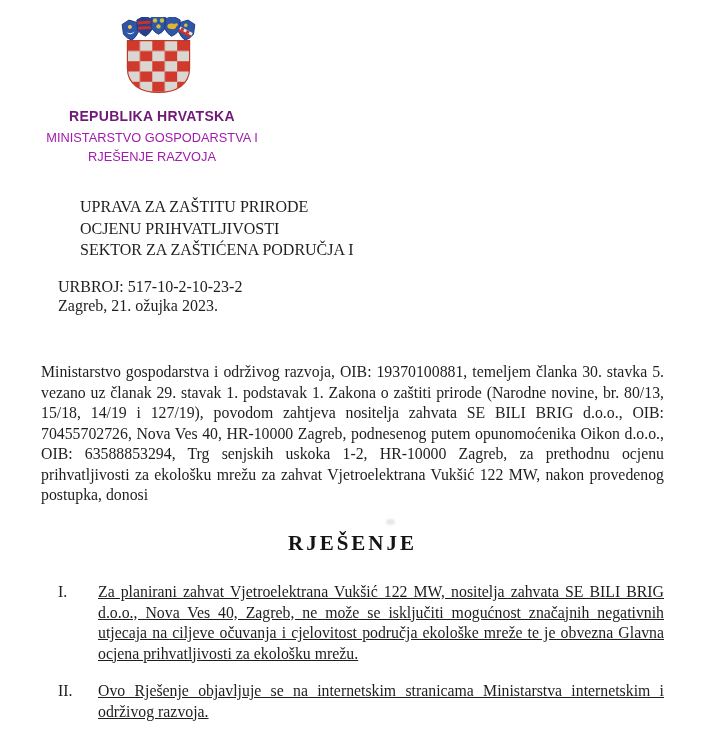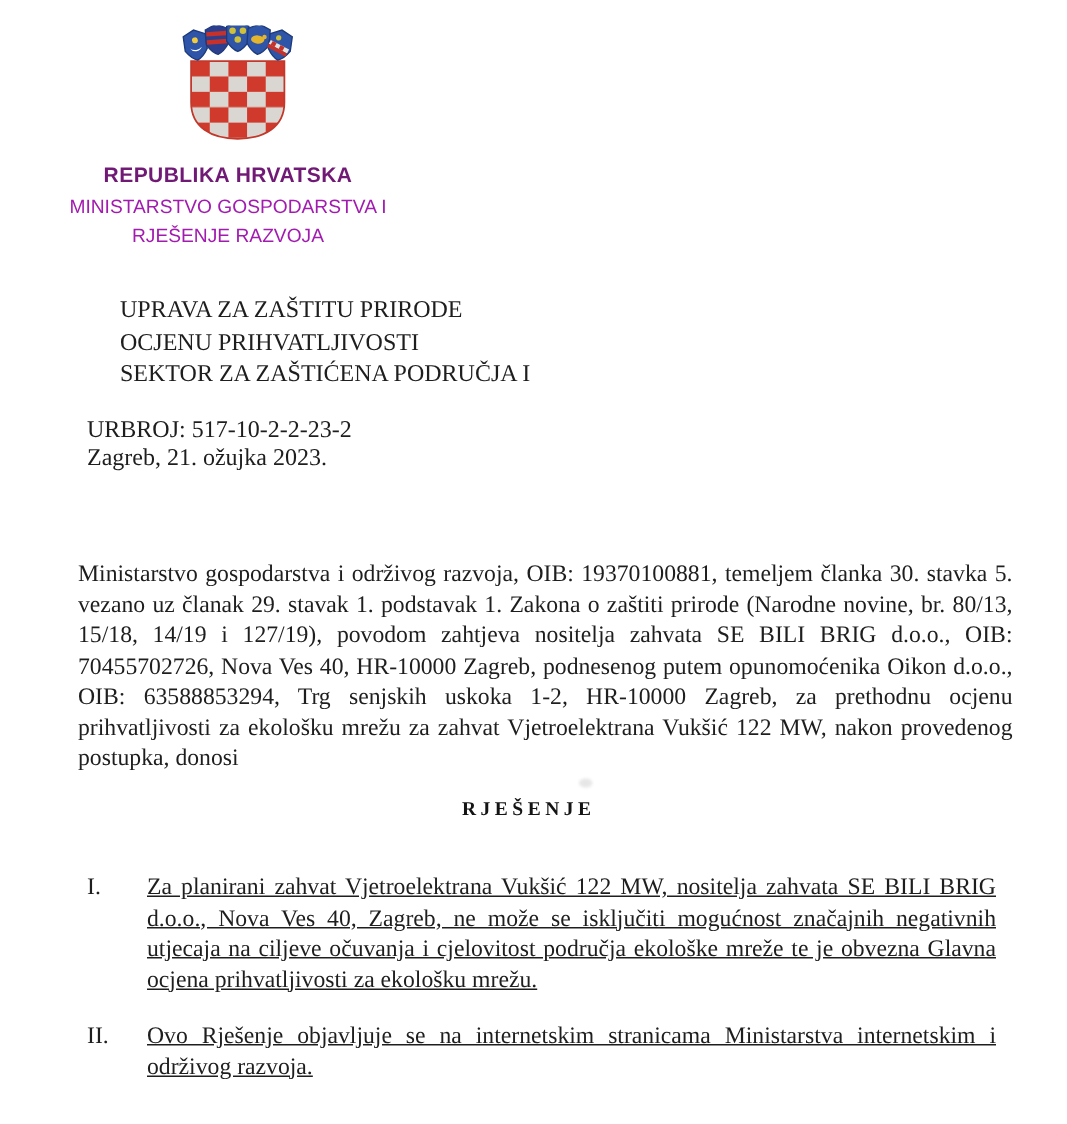--- a/index.html
+++ b/index.html
@@ -39,28 +39,28 @@
   .dept{
     position:absolute;top:196px;left:58px;
     font-size:16px;line-height:21.5px;color:var(--ink);margin-left:22px;
   }
   .ref{
     position:absolute;top:277px;left:58px;
     font-size:16px;line-height:19.3px;color:var(--ink);
   }
   
   .intro{
-    position:absolute;top:362px;left:41px;width:623px;margin:11px;
+    position:absolute;top:362px;left:41px;width:623px;margin:0;
     font-size:15.8px;line-height:20.5px;
     text-align:justify;color:var(--ink);
   }
   .decision-title{
     position:absolute;top:531px;left:41px;width:623px;
     text-align:center;
-    font-size:13px;font-weight:bold;letter-spacing:3px;color:#141414;
+    font-size:21px;font-weight:bold;letter-spacing:3px;color:#141414;
   }
   .items{position:absolute;top:582px;left:58px;width:606px;}
   .item{display:flex;margin-bottom:17px;}
   .item .num{
     flex:0 0 40px;width:40px;
     font-size:15.8px;line-height:20.5px;color:var(--ink);
   }
   .item .txt{
     flex:1;
     font-size:15.8px;line-height:20.5px;
@@ -136,21 +136,21 @@
     <div class="ministry">RJEŠENJE RAZVOJA</div>
   </div>
 
   <div class="dept">
     <div>UPRAVA ZA ZAŠTITU PRIRODE</div>
     <div>OCJENU PRIHVATLJIVOSTI</div>
     <div>SEKTOR ZA ZAŠTIĆENA PODRUČJA I</div>
   </div>
 
   <div class="ref">
-    <div>URBROJ: 517-10-2-2-23-2</div>
+    <div>URBROJ: 517-10-2-10-23-2</div>
     <div>Zagreb, 21. ožujka 2023.</div>
   </div>
 
   <p class="intro">Ministarstvo gospodarstva i održivog razvoja, OIB: 19370100881, temeljem članka 30. stavka 5. vezano uz članak 29. stavak 1. podstavak 1. Zakona o zaštiti prirode (Narodne novine, br. 80/13, 15/18, 14/19 i 127/19), povodom zahtjeva nositelja zahvata SE BILI BRIG d.o.o., OIB: 70455702726, Nova Ves 40, HR-10000 Zagreb, podnesenog putem opunomoćenika Oikon d.o.o., OIB: 63588853294, Trg senjskih uskoka 1-2, HR-10000 Zagreb, za prethodnu ocjenu prihvatljivosti za ekološku mrežu za zahvat Vjetroelektrana Vukšić 122 MW, nakon provedenog postupka, donosi</p>
 
   <div class="smudge"></div>
 
   <div class="decision-title">RJEŠENJE</div>
 
   <div class="items">

